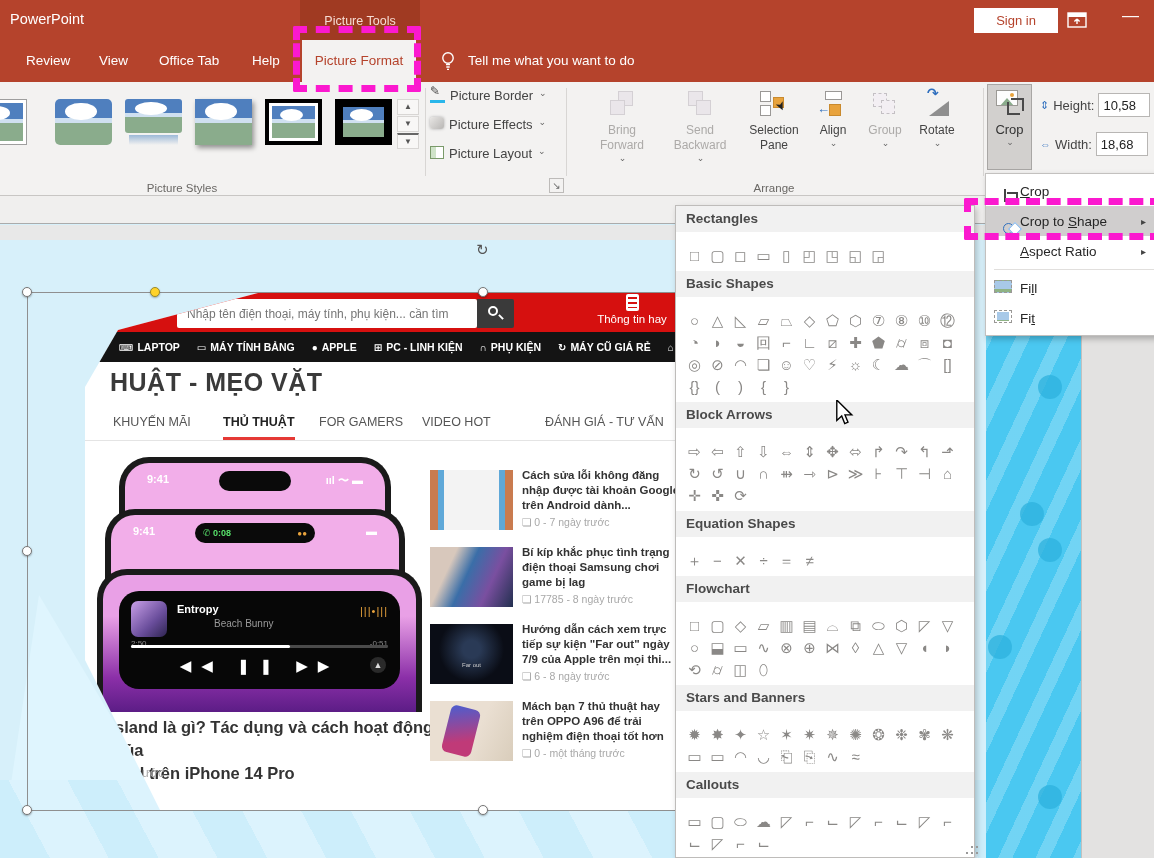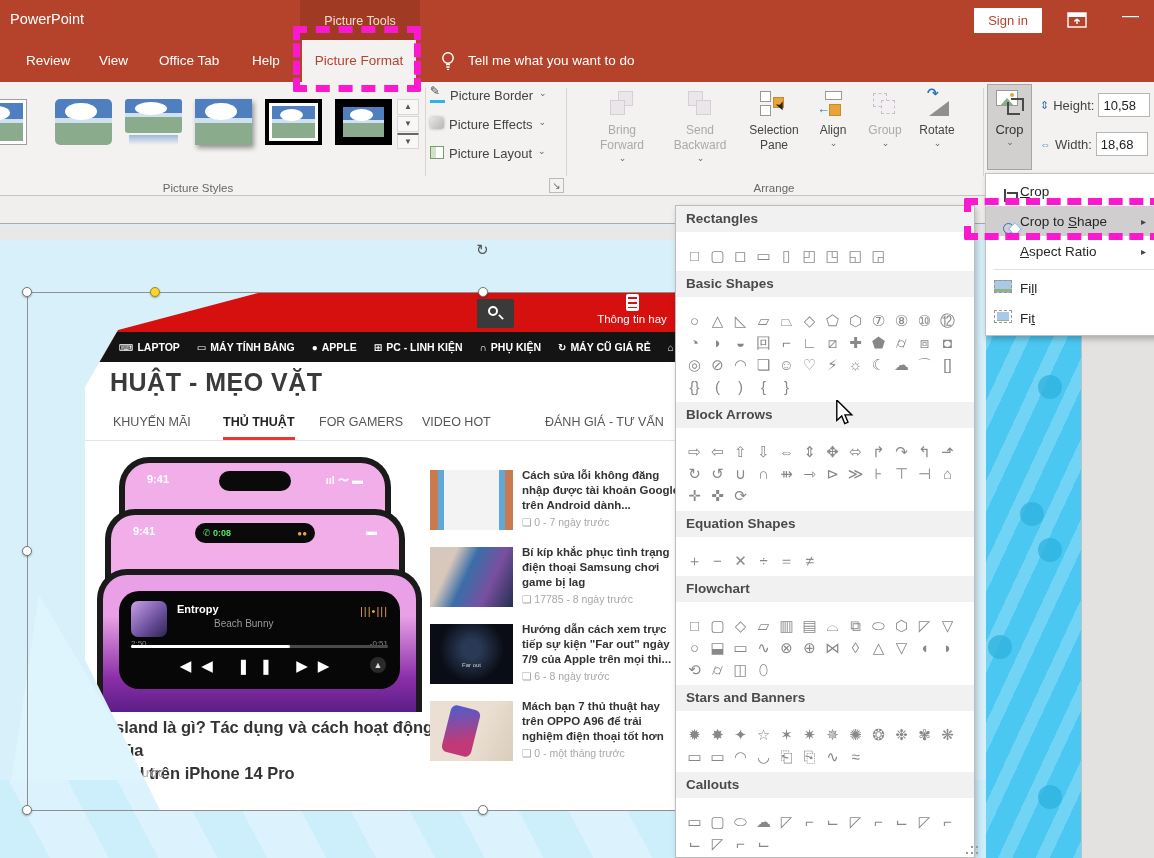--- a/index.html
+++ b/index.html
@@ -6,21 +6,21 @@
   *{box-sizing:border-box;}
   #stage{position:relative;width:1154px;height:858px;overflow:hidden;
     font-family:"Liberation Sans","DejaVu Sans",sans-serif;background:#D7F0FA;}
   .abs{position:absolute;}
 
   
   #titlebar{left:0;top:0;width:1154px;height:40px;background:#B5432C;z-index:3;}
   #ctx-header{left:300px;top:0;width:120px;height:40px;background:#A03A22;
     color:#F6DCD4;font-size:12.5px;text-align:center;line-height:42px;}
   #app-name{left:10px;top:11px;color:#fff;font-size:14.5px;}
-  #signin{left:974px;top:8px;width:68px;height:25px;background:#fff;color:#B5432C;
+  #signin{left:974px;top:8px;width:84px;height:25px;background:#fff;color:#B5432C;
     font-size:13px;text-align:center;line-height:25px;cursor:default;}
   #ribbon-display{left:1066px;top:11px;width:22px;height:18px;}
   #min-btn{left:1122px;top:6px;color:#fff;font-size:17px;}
 
   
   #tabrow{left:0;top:40px;width:1154px;height:42px;background:#B5432C;z-index:3;}
   .tab{position:absolute;top:0;height:42px;line-height:42px;color:#fff;font-size:13.5px;padding:0 4px;}
   .tab.active{background:#F3F2F1;color:#B5432C;text-align:center;}
   #tellme{position:absolute;left:468px;top:0;height:42px;line-height:42px;color:#fff;font-size:13.5px;}
   #bulb{position:absolute;left:440px;top:11px;}
@@ -253,21 +253,21 @@
         <div class="thumb t-mat">
           <div class="pic"></div>
         </div>
         <div class="thumb t-thick">
           <div class="pic"></div>
         </div>
       </div>
     <div class="gal-btn" style="top:17px">▲</div>
     <div class="gal-btn" style="top:34px">▼</div>
     <div class="gal-btn" style="top:51px;border-top:2px solid #666">▼</div>
-    <div class="grp-label" style="left:68px;width:260px">Picture Styles</div>
+    <div class="grp-label" style="left:52px;width:260px">Picture Styles</div>
     <div id="dlg-launcher">↘</div>
     <div class="vdiv" style="left:425px"></div>
 
     <div class="tool-btn" style="top:6px">
       <span class="ic-border"></span>
       <span>Picture Border</span>
       <span class="chev">⌄</span>
     </div>
     <div class="tool-btn" style="top:35px">
       <span class="ic-effects"></span>
@@ -369,20 +369,23 @@
     <div class="abs" id="cyan-strip">
       <span class="dot" style="left:52px;top:135px"></span>
       <span class="dot" style="left:34px;top:262px"></span>
       <span class="dot" style="left:52px;top:298px"></span>
       <span class="dot" style="left:2px;top:395px"></span>
       <span class="dot" style="left:52px;top:545px"></span>
     </div>
 
     <div class="abs" id="picture">
       <div id="site-header">
+        <div id="search-box">
+          <input readonly="" placeholder="Nhập tên điện thoại, máy tính, phụ kiện... cần tìm" style="">
+        </div>
         <div id="search-btn">
             <span class="mag"></span>
           </div>
         <div id="info-box">
           <span class="doc-ic"></span><br>
           <span>Thông tin hay</span>
         </div>
       </div>
       <div id="site-nav">
           <span class="nav-it">

